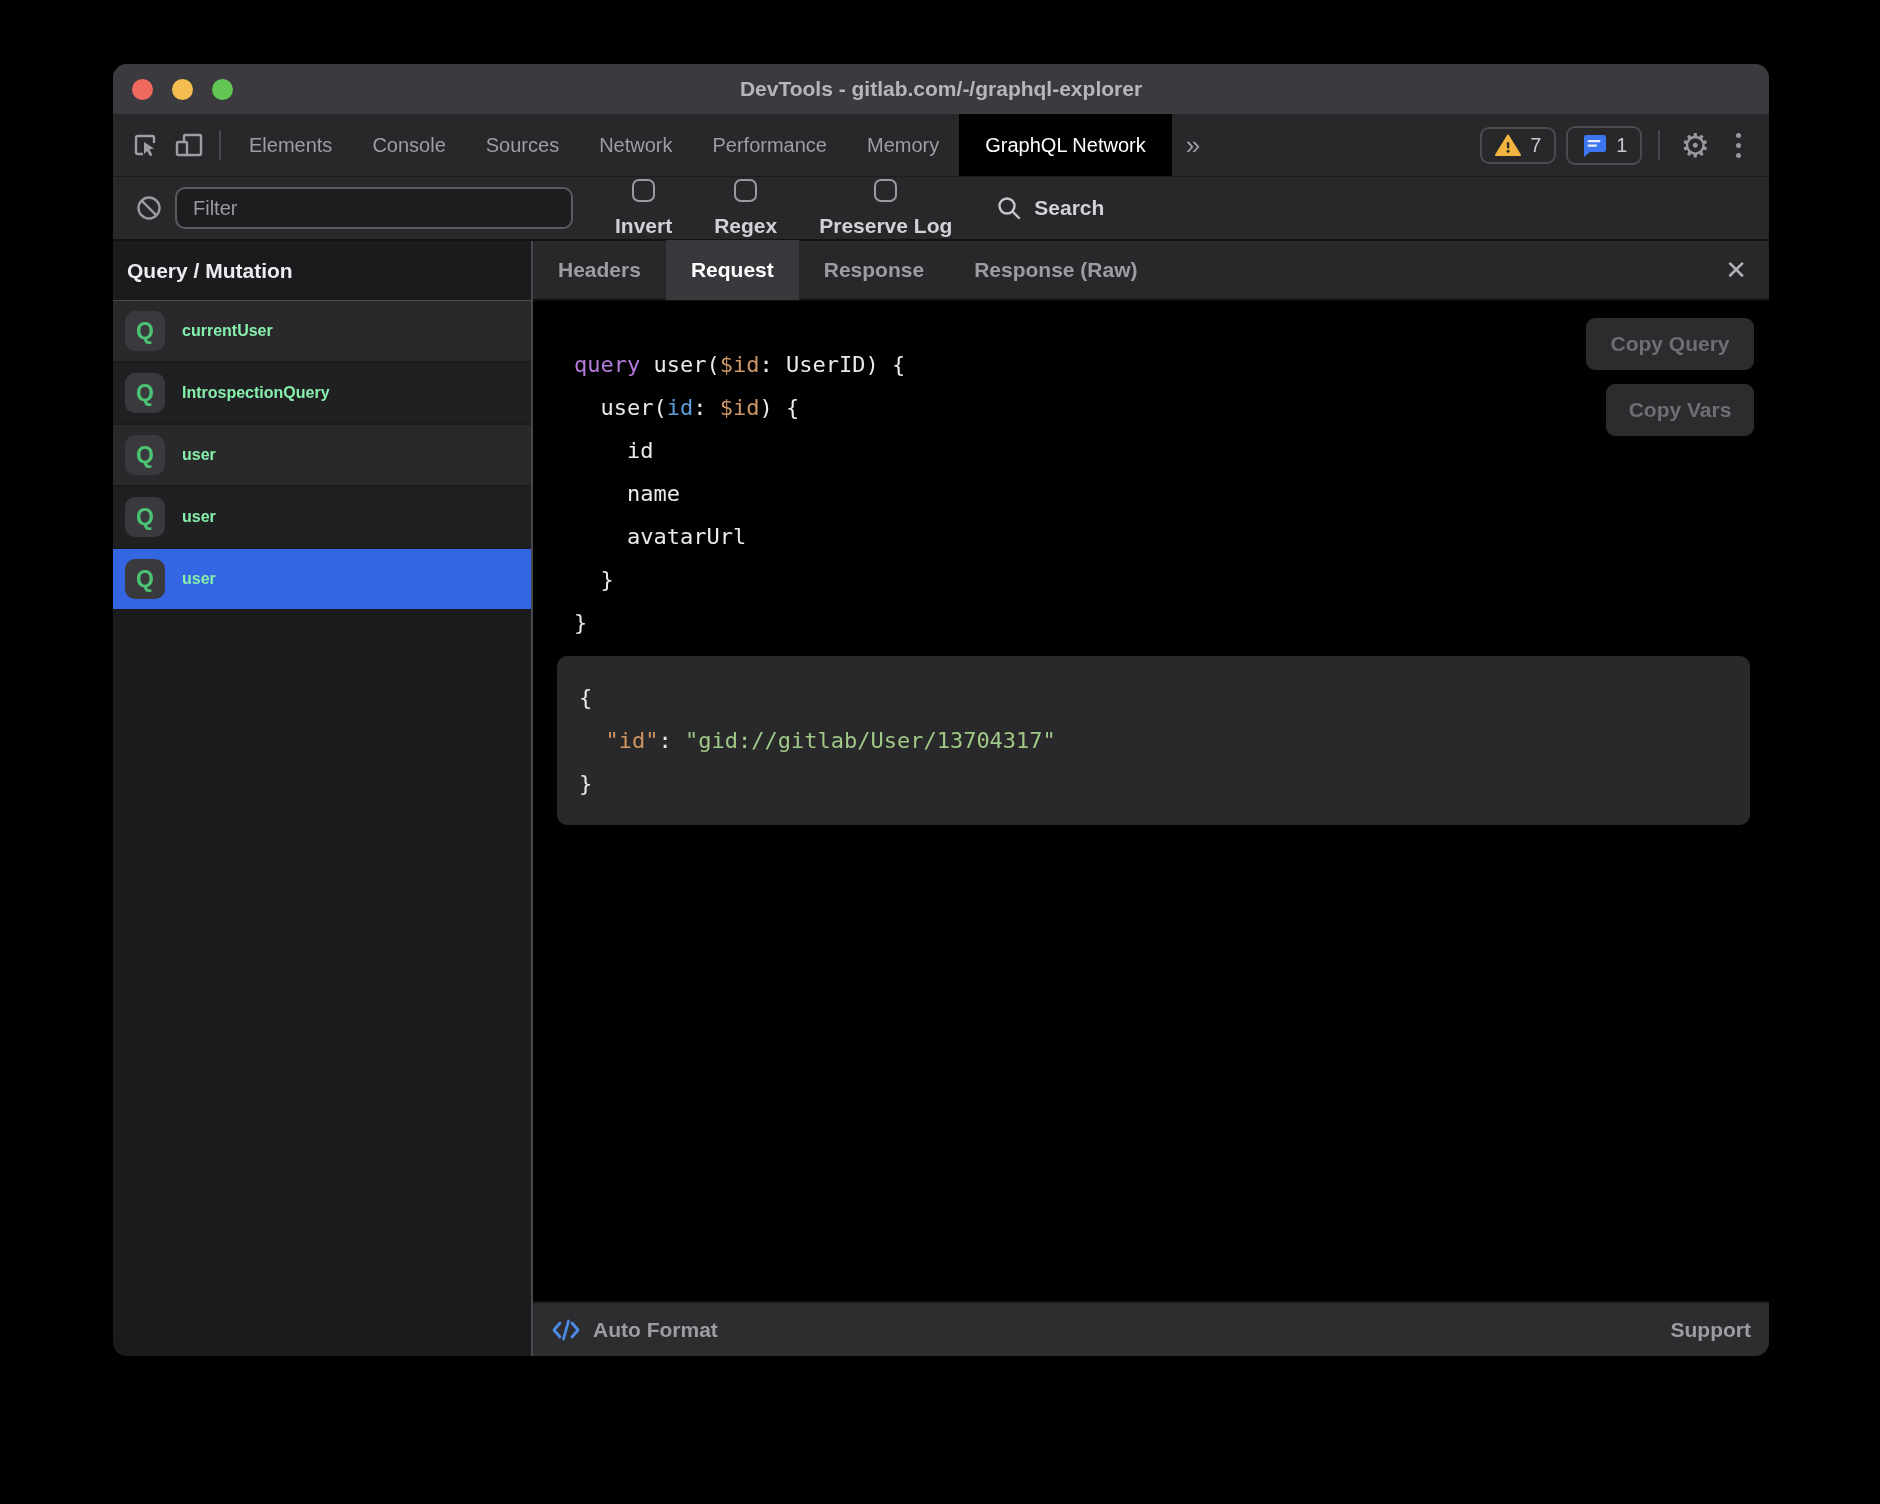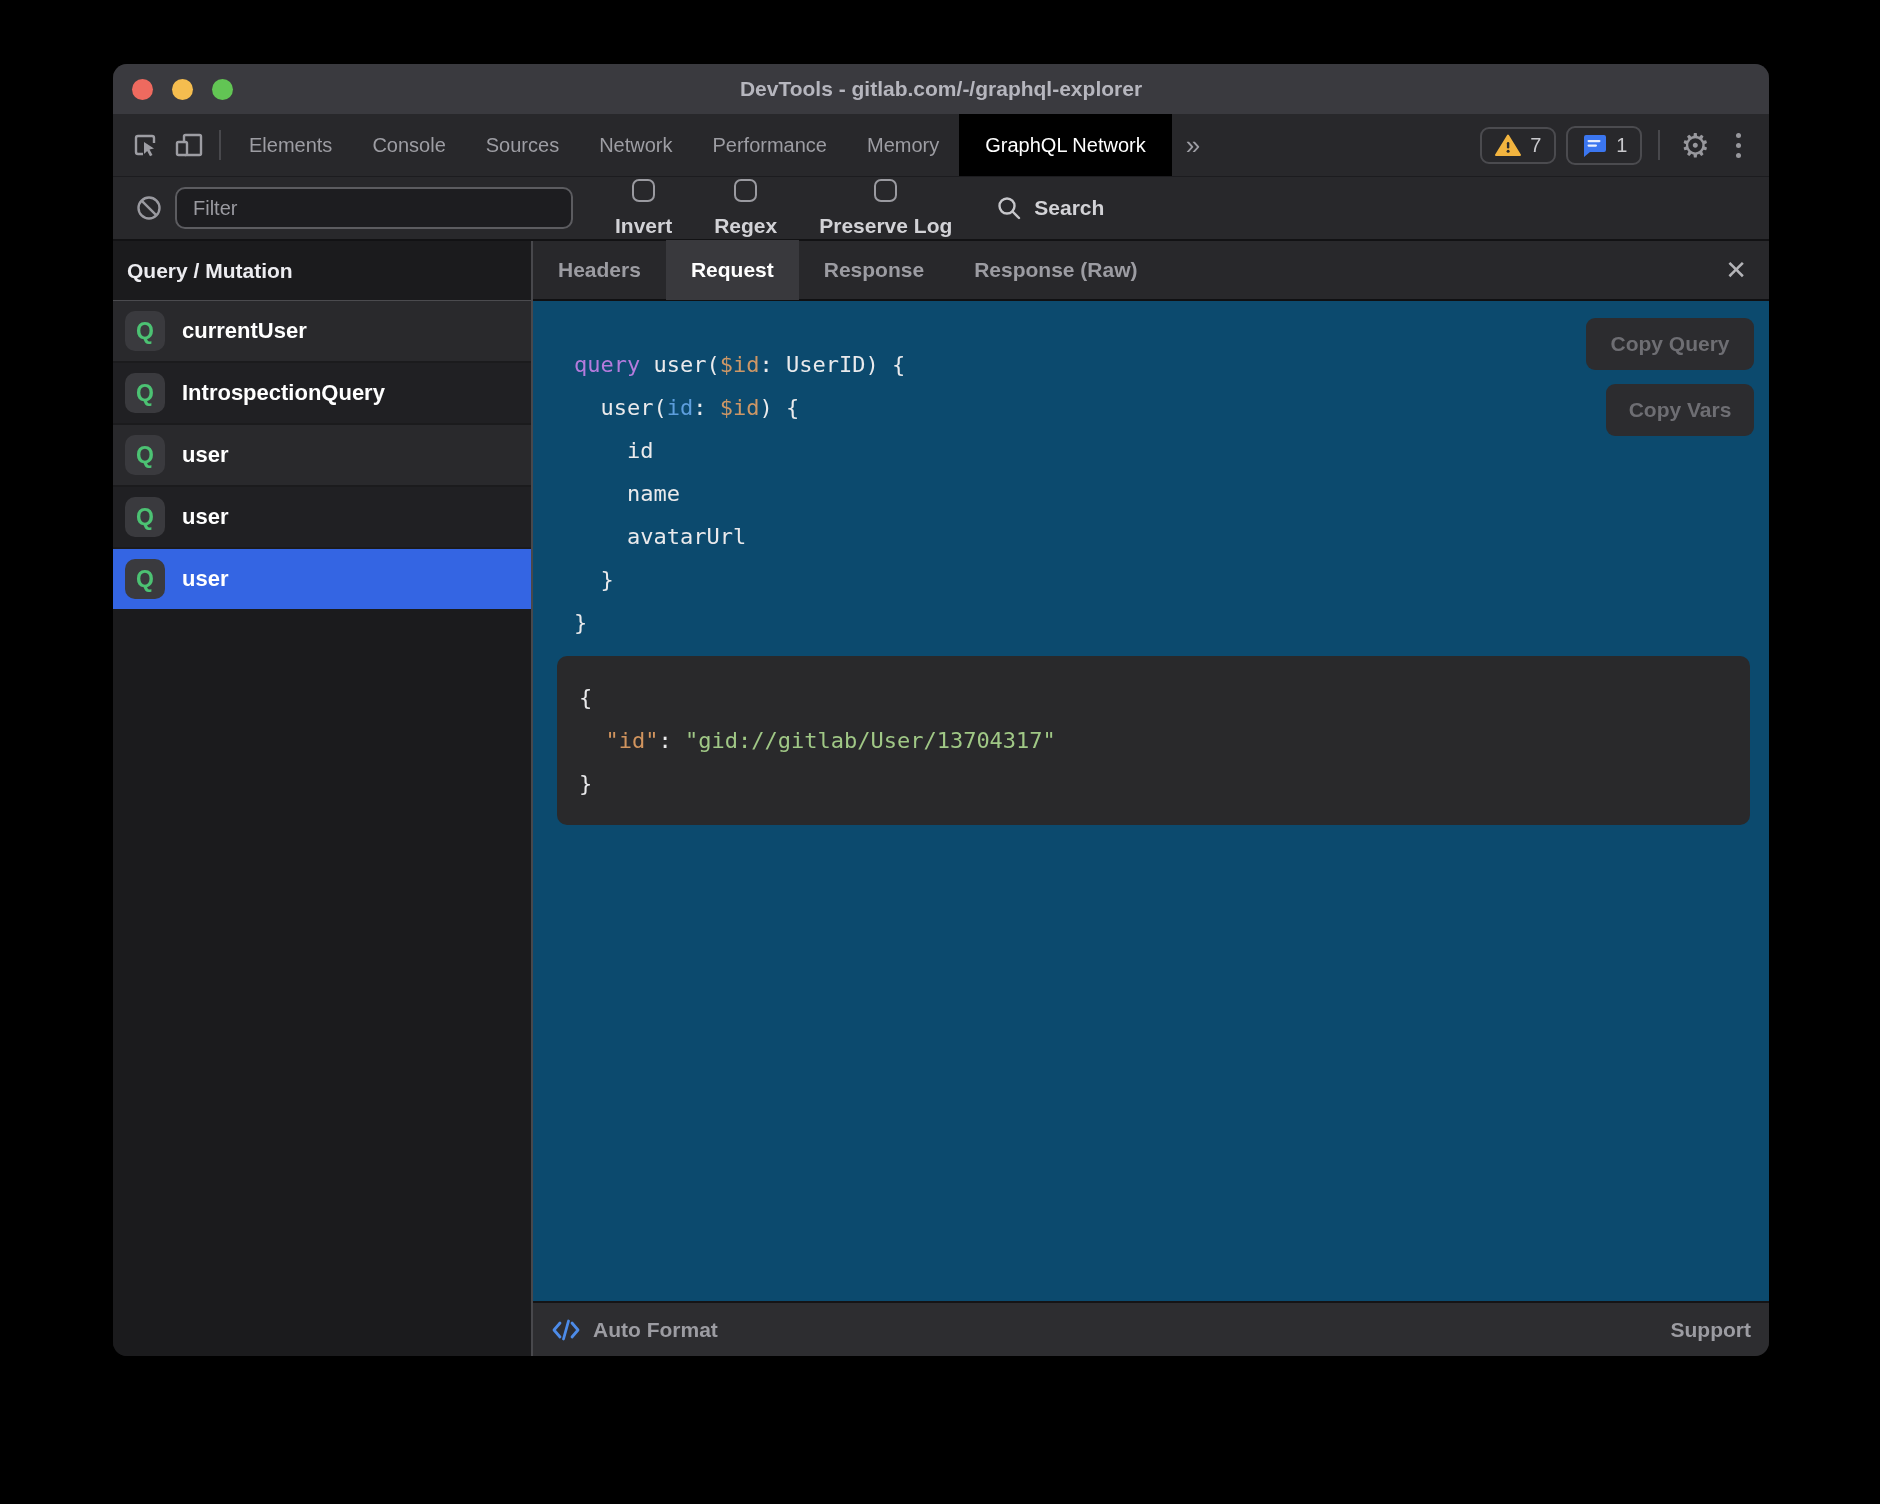--- a/index.html
+++ b/index.html
@@ -67,32 +67,32 @@
     display: flex; flex-direction: column; }
   .sidebar-header { height: 60px; border-bottom: 1px solid #4b4b4f; display: flex; align-items: center;
     padding-left: 14px; color: #ececf0; font-size: 21px; font-weight: bold; flex: 0 0 auto; }
   .qrow { height: 60px; margin-bottom: 2px; display: flex; align-items: center; padding-left: 12px; }
   .qrow.odd { background: #29292c; }
   .qrow.even { background: #202023; }
   .qrow.selected { background: var(--selection-blue); }
   .qbadge { width: 40px; height: 40px; border-radius: 10px; background: #3a3a3e; color: var(--q-badge-green);
     font-weight: bold; font-size: 23px; display: flex; align-items: center; justify-content: center;
     margin-right: 17px; flex: 0 0 auto; }
-  .qlabel { color: #ffffff; font-weight: bold; font-size: 22px; }
+  .qlabel { color: #86efac; font-weight: bold; font-size: 16px; }
 
   .rightcol { flex: 1; display: flex; flex-direction: column; min-width: 0; }
   .subtabs { height: 60px; background: #28282b; border-bottom: 2px solid #101012;
     display: flex; align-items: center; flex: 0 0 auto; }
   .subtab { height: 60px; display: flex; align-items: center; padding: 0 25px;
     color: #9c9ca2; font-size: 21px; font-weight: bold; }
   .subtab.active { background: #39393d; color: #fff; }
   .subtab-spacer { flex: 1; }
   .closex { color: #b4b4b8; font-size: 26px; padding: 0 22px; }
 
-  .content { flex: 1; position: relative; background: #0c4a6e; overflow: hidden; }
+  .content { flex: 1; position: relative; background: #000000; overflow: hidden; }
   .code { font-family: "DejaVu Sans Mono", monospace; font-size: 22px; line-height: 43px; }
   .querycode { padding: 42px 0 0 41px; }
   .code-line { white-space: pre; }
   .tok-plain { color: #eaeaec; }
   .tok-kw { color: var(--keyword-purple); }
   .tok-var { color: var(--variable-tan); }
   .tok-attr { color: var(--argument-blue); }
   .tok-key { color: var(--key-orange); }
   .tok-str { color: var(--string-green); }
 

